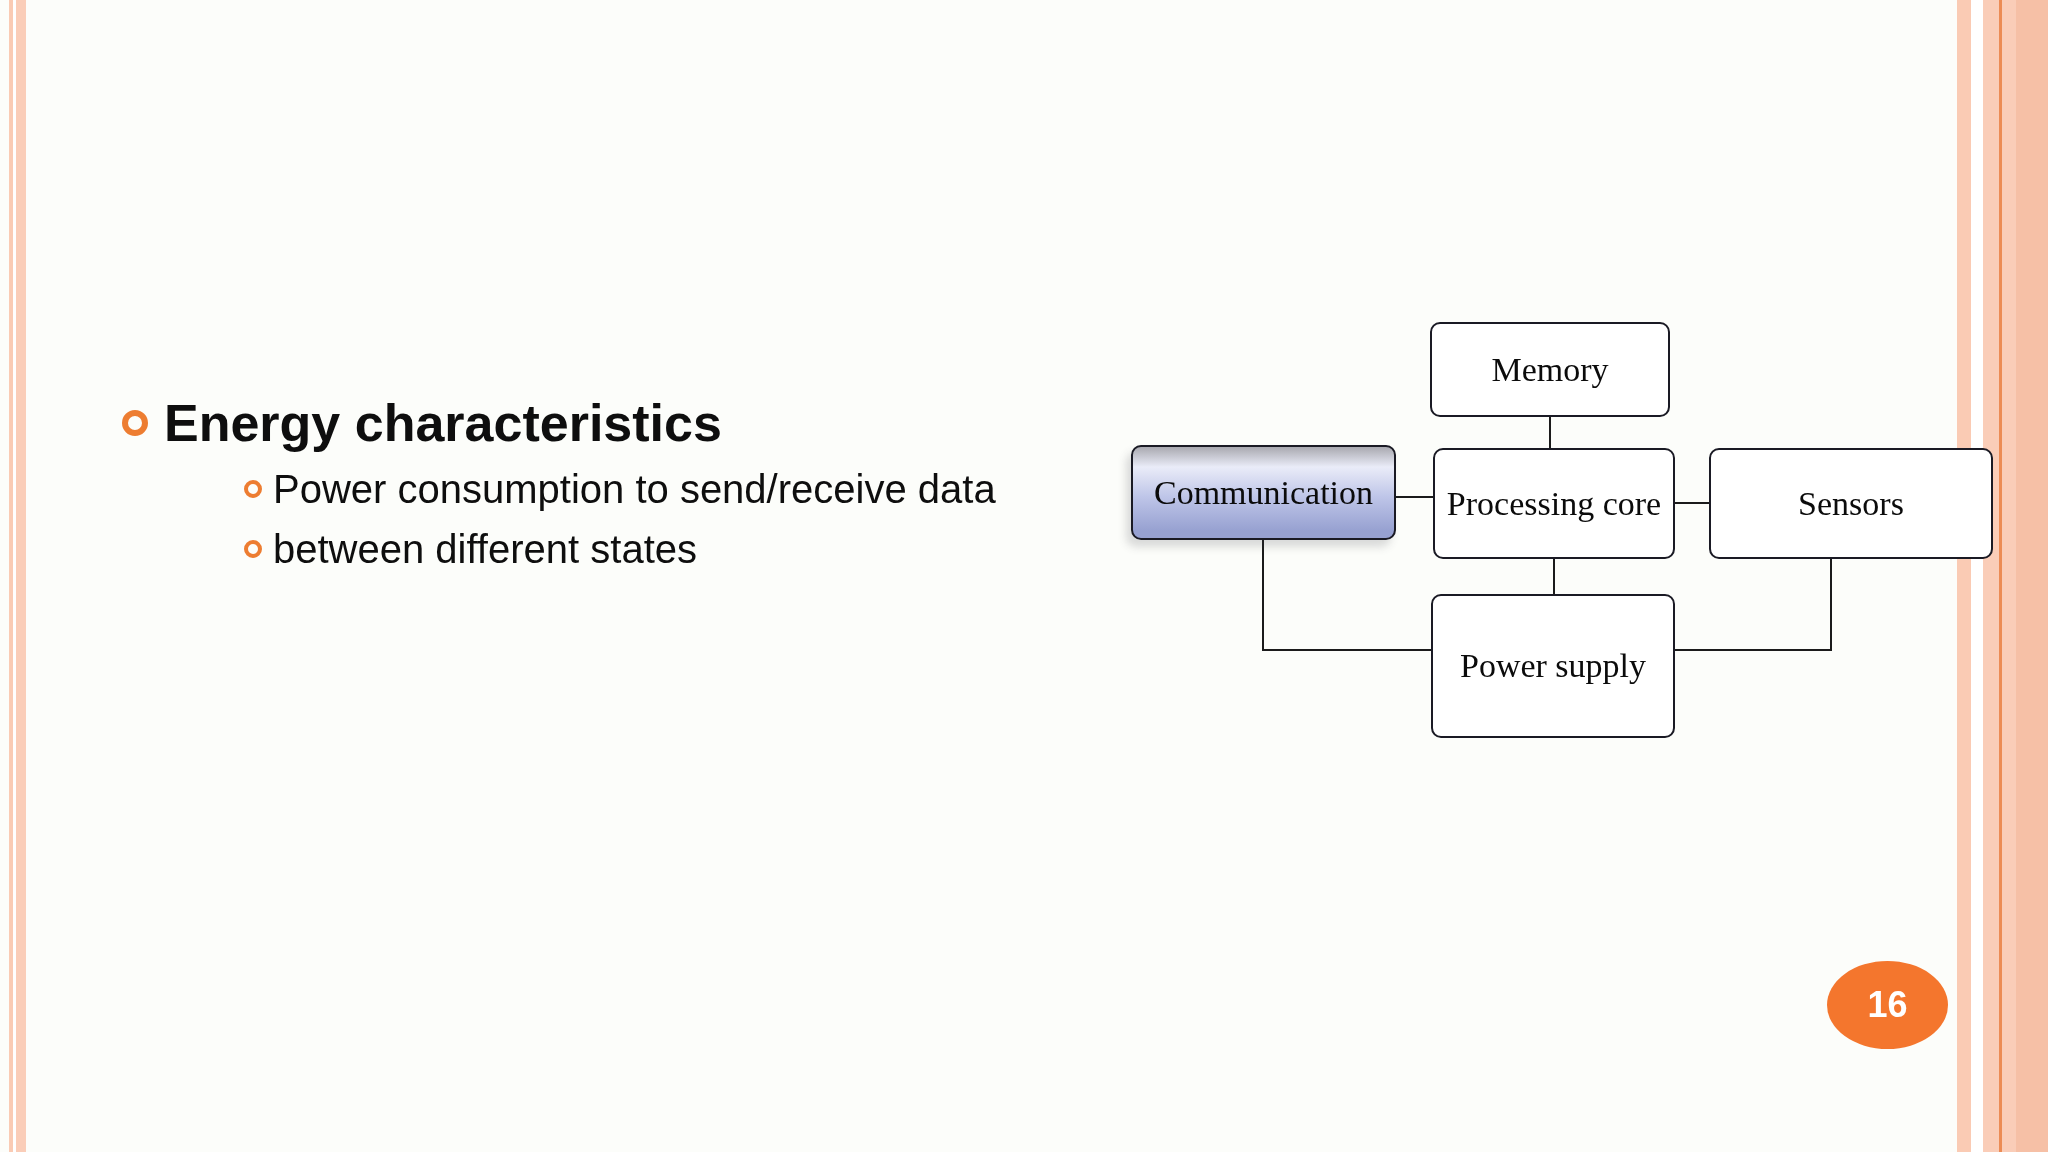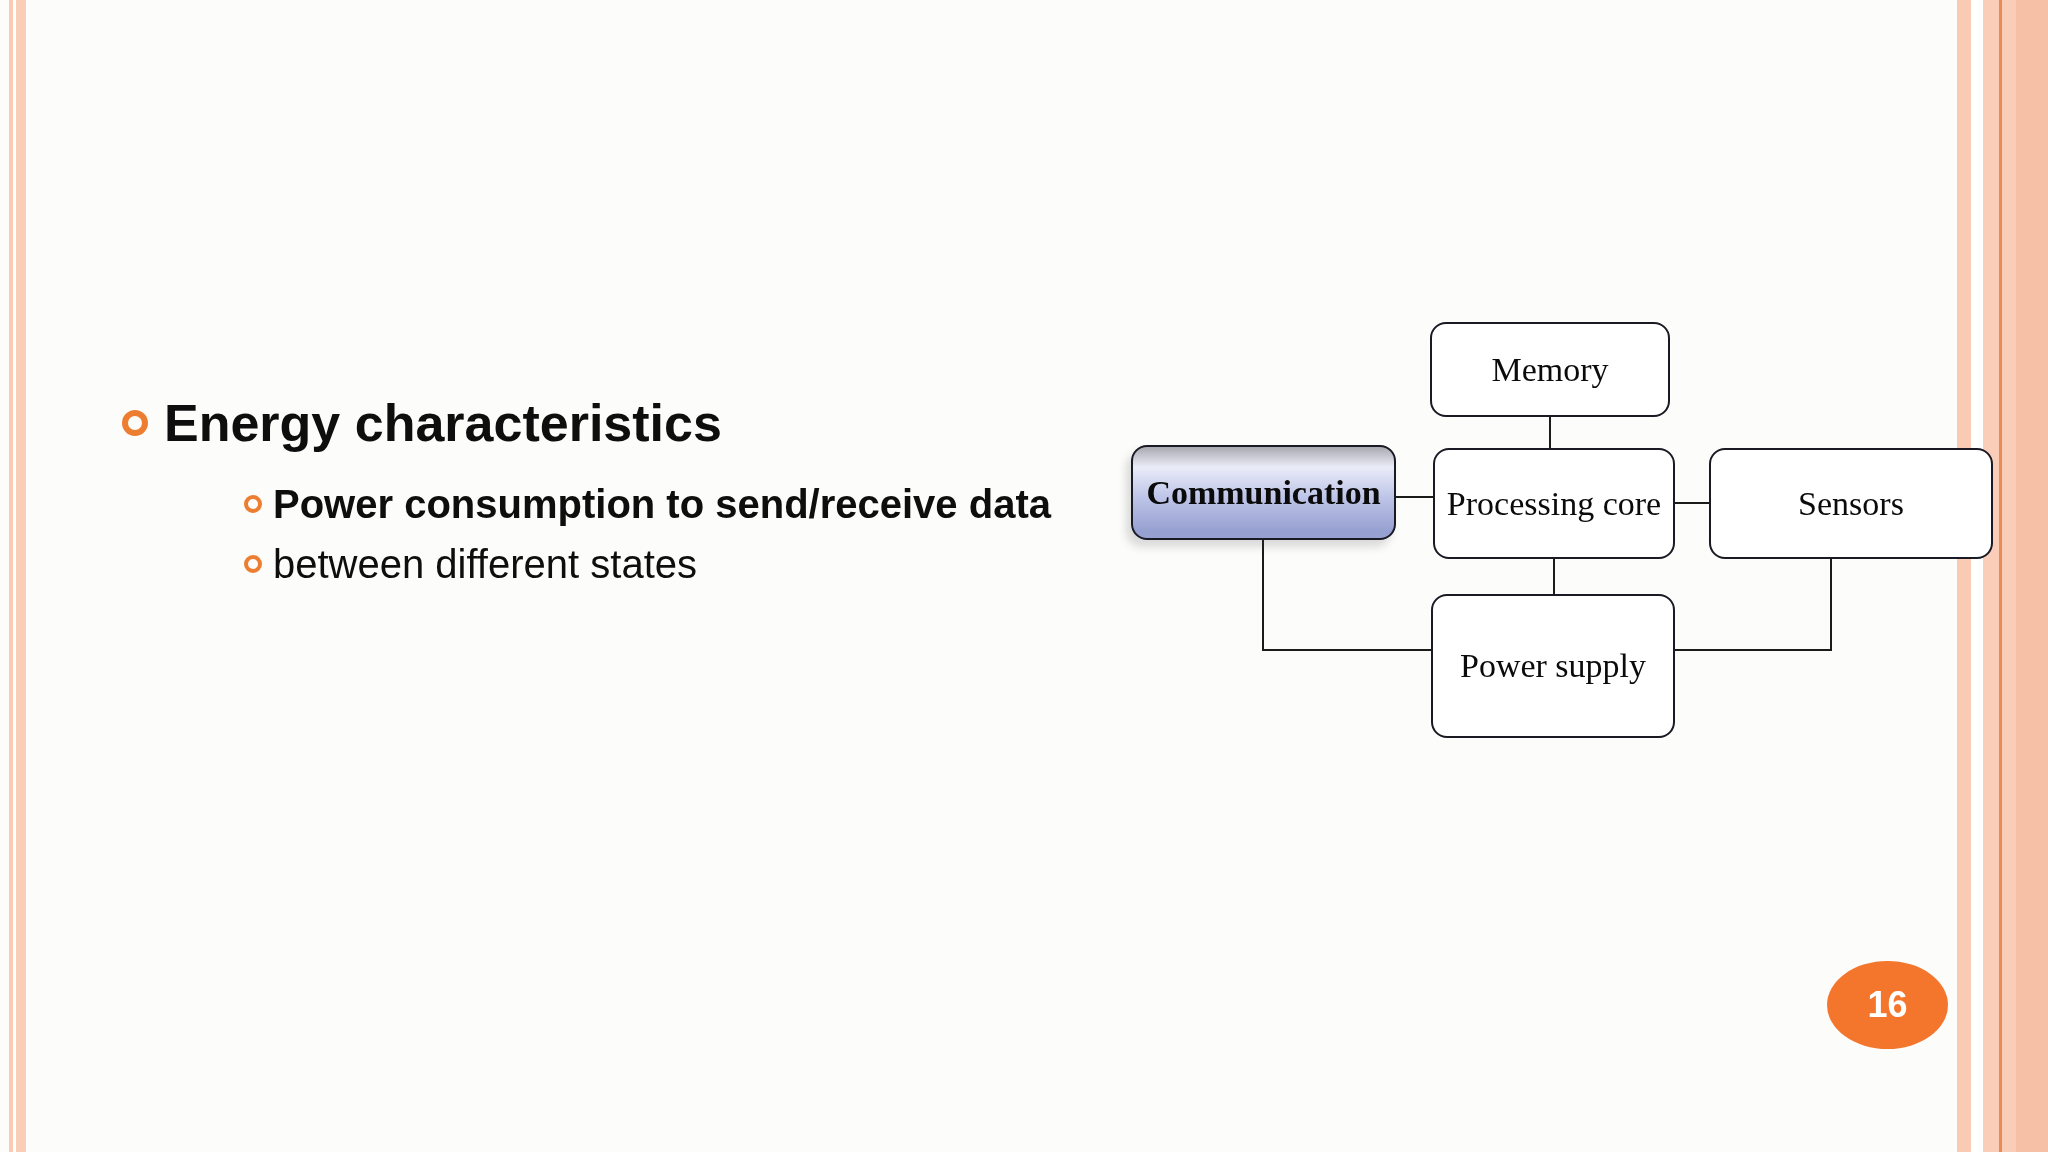--- a/index.html
+++ b/index.html
@@ -40,48 +40,47 @@
     border:6px solid var(--bullet_orange,#ED7D31);border-radius:50%;
     margin:18px 16px 0 0;
   }
   .li.l2{font-size:40px;line-height:60px;padding-left:126px;}
   .li.l2 .marker{
     flex:0 0 auto;width:18px;height:18px;box-sizing:border-box;
     border:4px solid var(--bullet_orange,#ED7D31);border-radius:50%;
     margin:21px 11px 0 0;
   }
   .li.item-2{margin-top:80px;font-weight:bold;}
-  .li.item-3{margin-top:20px;font-weight:bold;}
+  .li.item-3{margin-top:5px;}
   .li.item-4{margin-top:0;}
 
   
   .diagram{position:absolute;left:0;top:0;width:2048px;height:1152px;pointer-events:none;}
   .dbox{
     position:absolute;box-sizing:border-box;
-    border:2px solid var(--box_border,#1A1A24);border-radius:16px;
+    border:2px solid var(--box_border,#1A1A24);border-radius:10px;
     background:#fff;
     display:flex;align-items:center;justify-content:center;
     font-family:"Liberation Serif",serif;font-size:34px;color:#0b0b0b;
     white-space:nowrap;
   }
   .dbox.memory{left:1430px;top:322px;width:240px;height:95px;}
   .dbox.processing{left:1433px;top:448px;width:242px;height:111px;}
   .dbox.sensors{left:1709px;top:448px;width:284px;height:111px;}
   .dbox.power{left:1431px;top:594px;width:244px;height:144px;}
   .dbox.communication{
     left:1131px;top:445px;width:265px;height:95px;
     border-width:2.5px;
     background:linear-gradient(180deg,
       var(--comm_top,#A9A9B0) 0%,
       var(--comm_light,#EAECF8) 22%,
       var(--comm_mid,#BEC5E8) 55%,
       var(--comm_deep,#97A1D1) 92%,
       var(--comm_deep,#97A1D1) 100%);
     box-shadow:-5px 7px 9px rgba(60,60,70,0.18);
-    font-weight:bold;
   }
   .conn{position:absolute;background:#1b1b1b;}
   .c-mem-proc{left:1549px;top:417px;width:2px;height:31px;}
   .c-comm-proc{left:1396px;top:496px;width:37px;height:2px;}
   .c-proc-sens{left:1675px;top:502px;width:34px;height:2px;}
   .c-proc-pow{left:1553px;top:559px;width:2px;height:35px;}
   .c-comm-down{left:1262px;top:540px;width:2px;height:111px;}
   .c-comm-pow{left:1262px;top:649px;width:169px;height:2px;}
   .c-sens-down{left:1830px;top:559px;width:2px;height:92px;}
   .c-sens-pow{left:1675px;top:649px;width:157px;height:2px;}

